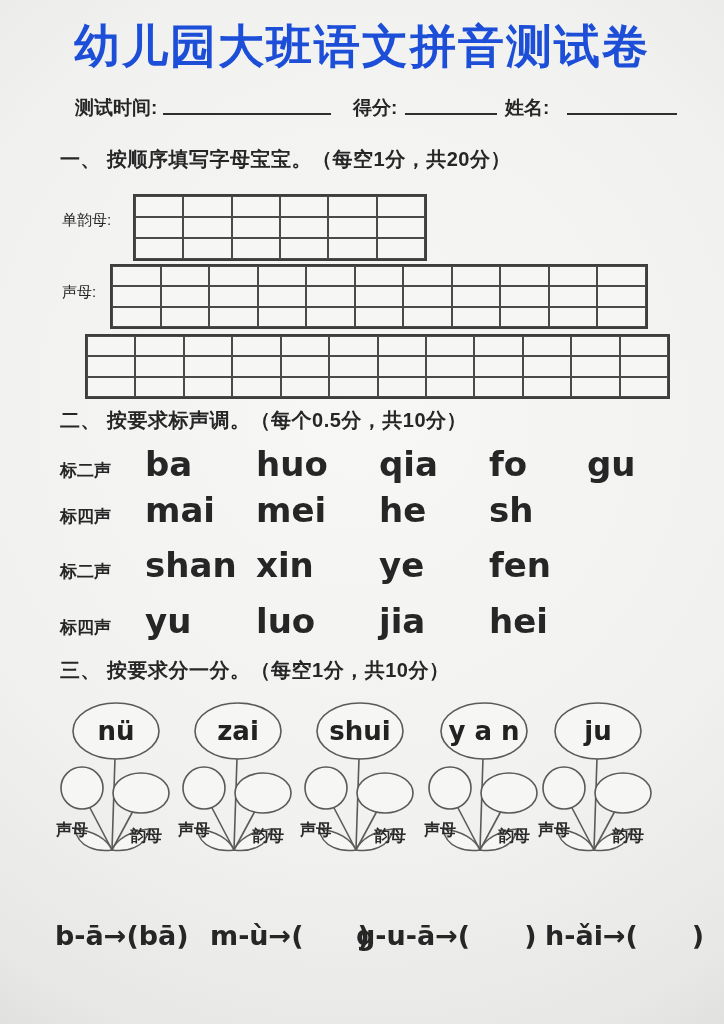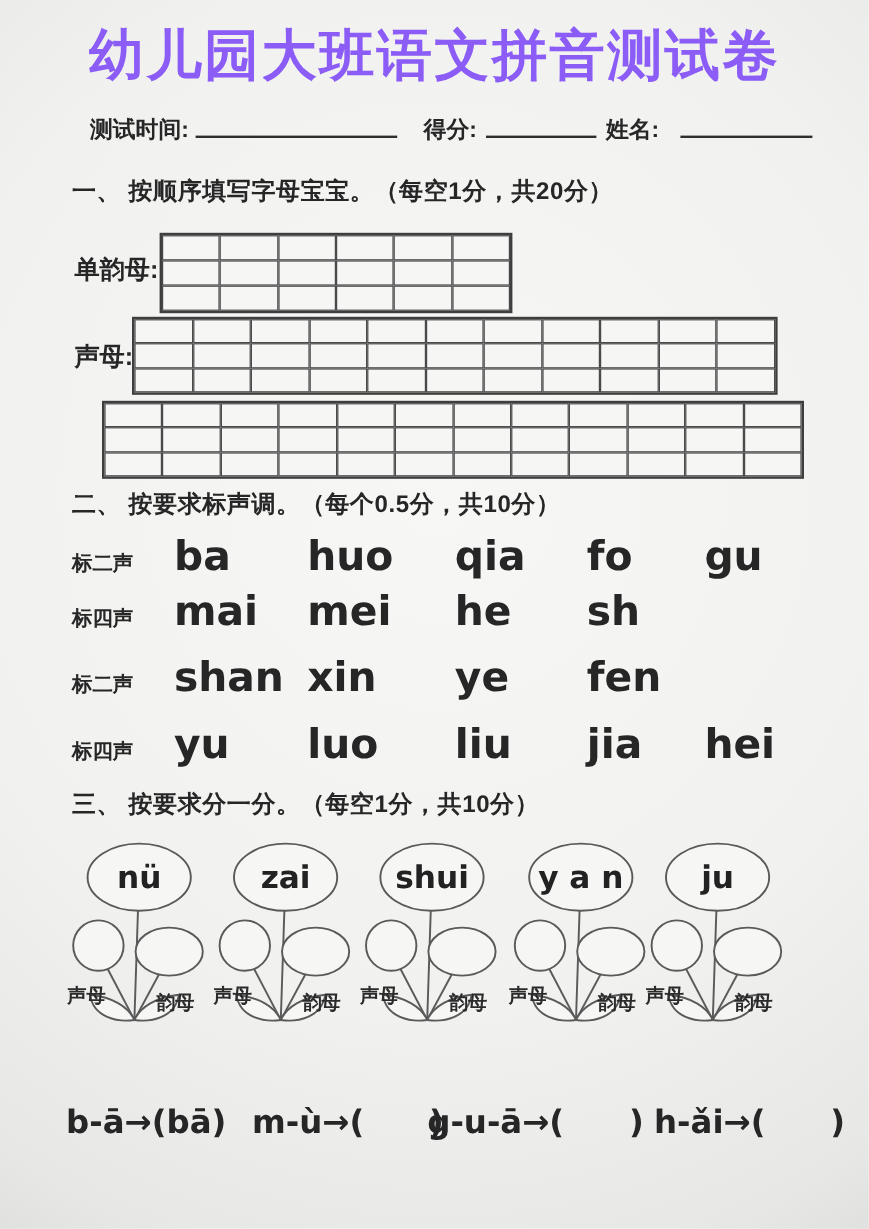--- a/index.html
+++ b/index.html
@@ -6,30 +6,30 @@
   body{
     width:724px;height:1024px;overflow:hidden;position:relative;
     background:radial-gradient(115% 85% at 50% 40%, #f7f7f6 0%, #f1f1f0 50%, #e7e7e6 76%, #d0d0cf 100%);
     font-family:"Liberation Sans","DejaVu Sans",sans-serif;
     color:#262626;
   }
   .page{position:absolute;inset:0}
   .title{
     position:absolute;top:16px;left:0;right:0;margin:0;text-align:center;
     font-family:"Liberation Serif","DejaVu Serif",serif;
-    font-size:46px;font-weight:700;letter-spacing:2px;color:#8b5cf6;
+    font-size:46px;font-weight:700;letter-spacing:2px;color:#1d4ed8;
   }
   .hdr-label{position:absolute;top:95px;font-size:19px;font-weight:700}
   .uline{position:absolute;top:97px;height:16px;border-bottom:2px solid #2f2f2f}
   .sec-heading{position:absolute;font-size:20px;font-weight:700;letter-spacing:0.5px;white-space:nowrap}
   #sec1-h{left:60px;top:146px}
   #sec2-h{left:60px;top:407px}
   #sec3-h{left:60px;top:657px}
   #sec4-h{left:60px;top:893px}
-  .grid-label{position:absolute;font-size:21px;font-weight:700}
+  .grid-label{position:absolute;font-size:15px;font-weight:400}
   #lbl-danyunmu{left:62px;top:211px}
   #lbl-shengmu{left:62px;top:283px}
   .pinyin-grid{position:absolute;display:grid;border:2px solid #3e3e3e;background:#f6f6f5}
   #grid-0{left:133px;top:194px;width:290px;height:63px}
   #grid-1{left:110px;top:264px;width:534px;height:61px}
   #grid-2{left:85px;top:334px;width:581px;height:61px}
   .cell{border:0.8px solid #4a4a4a}
   .syl-row{position:absolute;left:60px;display:flex;align-items:baseline;white-space:nowrap}
   .syl-label{font-size:17px;font-weight:700;width:85px;flex:0 0 85px}
   .syl-word{font-size:34px;font-weight:700;line-height:1;font-family:"DejaVu Sans","Liberation Sans",sans-serif}
@@ -179,21 +179,20 @@
         <span class="syl-label">标二声</span>
         <span class="syl-word">shan</span>
         <span class="syl-word">xin</span>
         <span class="syl-word">ye</span>
         <span class="syl-word">fen</span>
       </div>
       <div class="syl-row" style="top: 604px;">
         <span class="syl-label">标四声</span>
         <span class="syl-word">yu</span>
         <span class="syl-word">luo</span>
-        <span class="syl-word">liu</span>
         <span class="syl-word">jia</span>
         <span class="syl-word">hei</span>
       </div>
     </div>
 
   <div class="sec-heading" id="sec3-h">三、 按要求分一分。（每空1分，共10分）</div>
   <div id="flowers">
   <svg class="flower" width="124" height="160" viewBox="0 0 124 160" style="left: 54px;">
     <line class="stem" x1="61" y1="58" x2="58" y2="150"></line>
     <line class="stem" x1="35" y1="106" x2="58" y2="150"></line>

